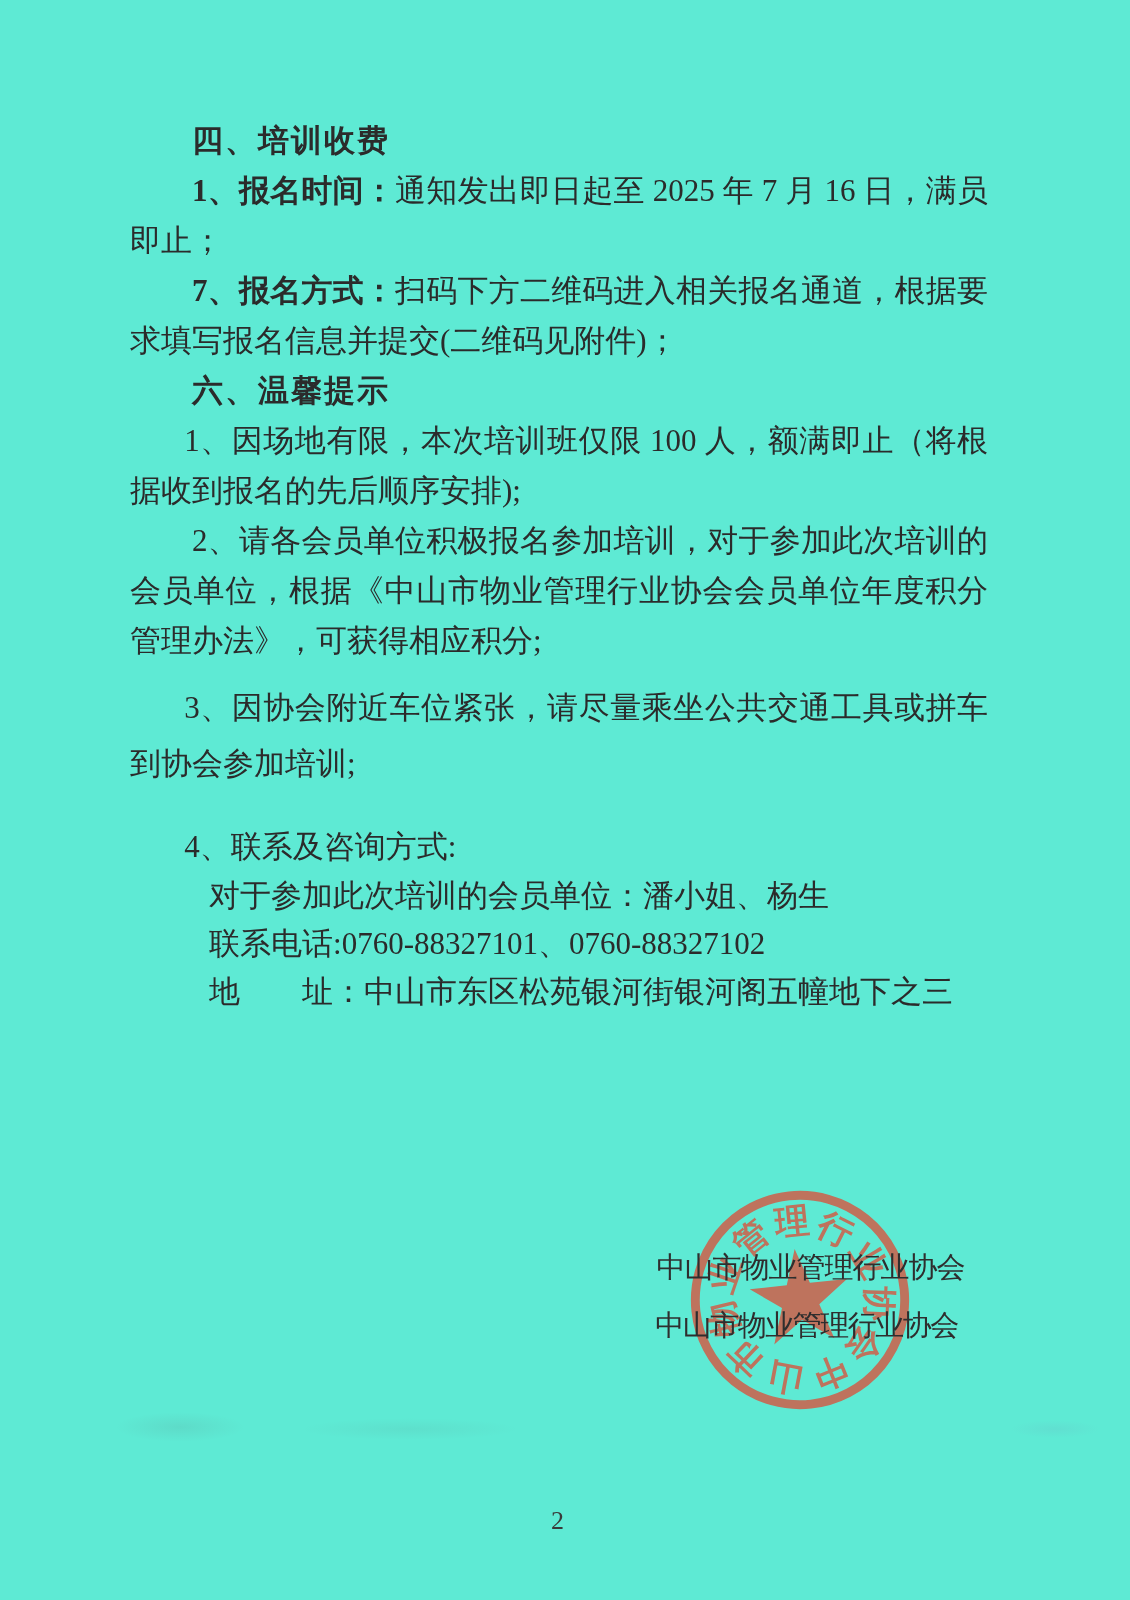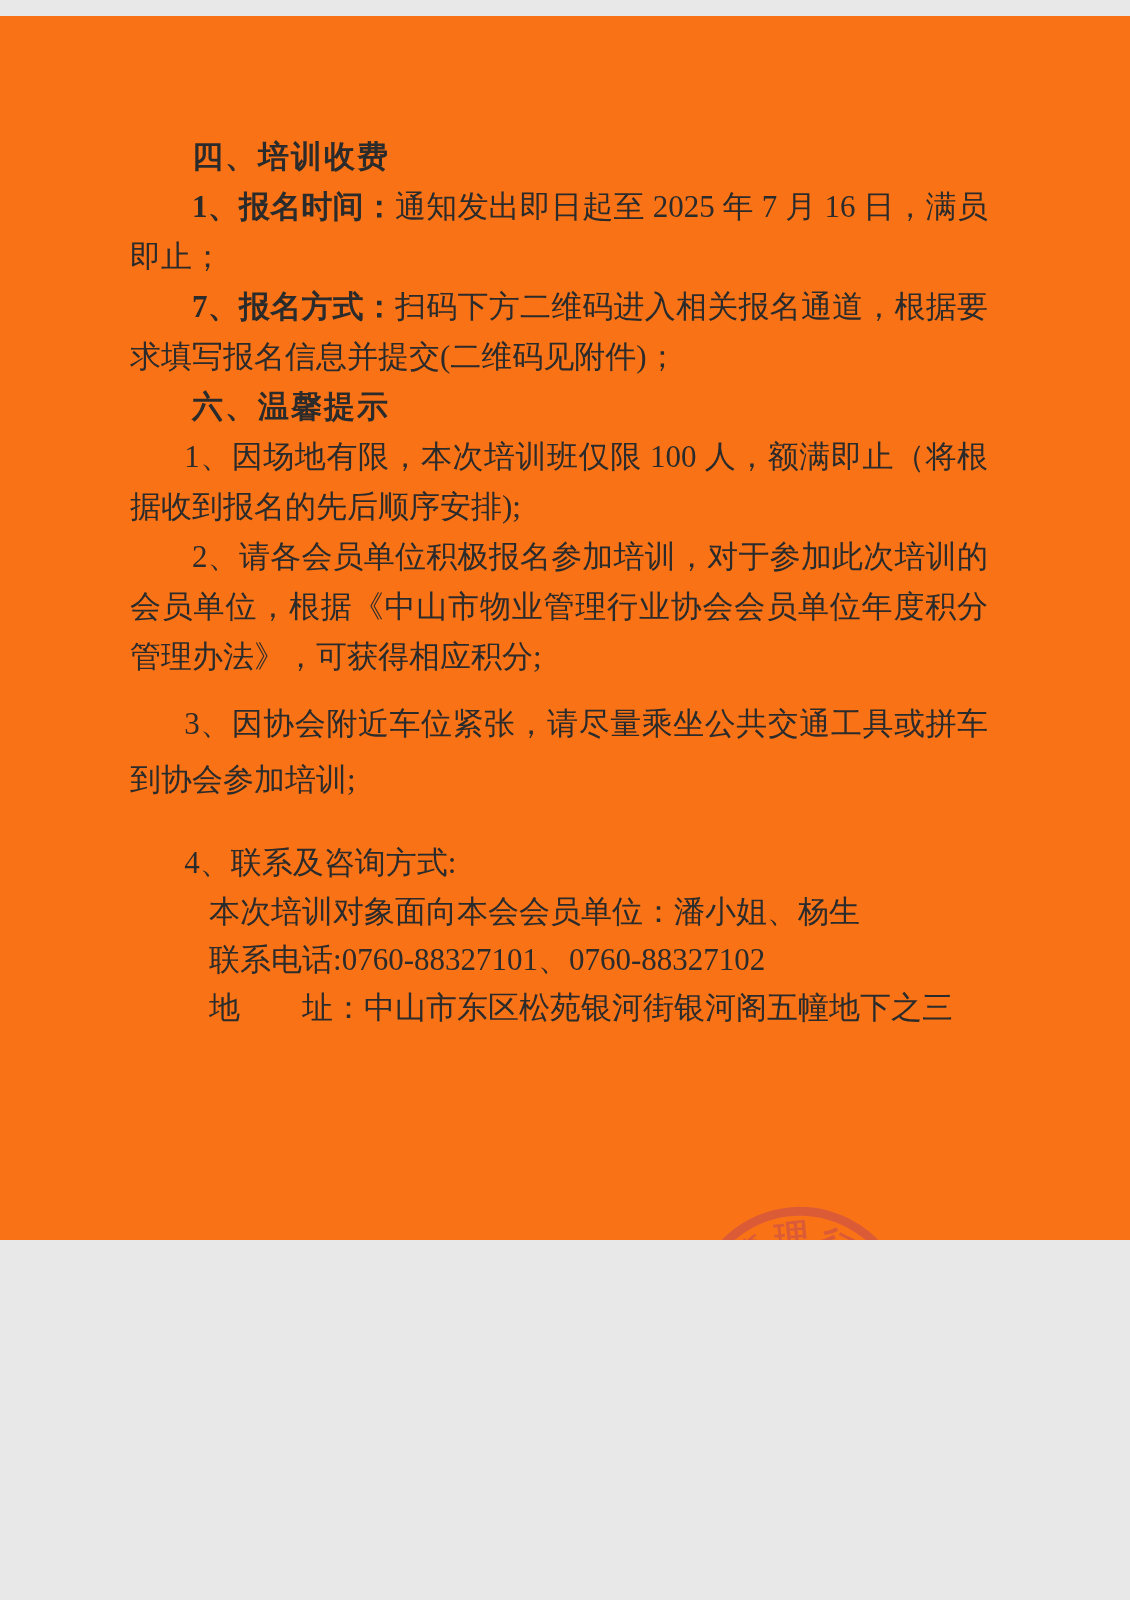--- a/index.html
+++ b/index.html
@@ -1,20 +1,20 @@
 <!DOCTYPE html>
 <html><head>
 <meta charset="utf-8">
 <style>
   html,body { margin:0; padding:0; background:#e8e8e8; }
   .page {
     position:relative;
-    width:1130px; height:1224px;
-    margin:16px auto;
-    background:#f97316;
+    width:1130px; height:1600px;
+    margin:0 auto;
+    background:#5eead4;
     font-family:"Liberation Serif", serif;
     color:#2b2b2b;
     overflow:hidden;
   }
   .content {
     position:absolute;
     left:130px; right:142px; top:116px;
     font-size:31px;
     line-height:50px;
     text-align:justify;
@@ -92,21 +92,21 @@
 
     <p style="text-indent:1.75em;">1、因场地有限，本次培训班仅限 100 人，额满即止（将根据收到报名的先后顺序安排);</p>
 
     <p>2、请各会员单位积极报名参加培训，对于参加此次培训的会员单位，根据《中山市物业管理行业协会会员单位年度积分管理办法》，可获得相应积分;</p>
 
     <p class="item3">3、因协会附近车位紧张，请尽量乘坐公共交通工具或拼车到协会参加培训;</p>
 
     <p class="item4">4、联系及咨询方式:</p>
 
     <div class="contacts">
-      <p>本次培训对象面向本会会员单位：潘小姐、杨生</p>
+      <p>对于参加此次培训的会员单位：潘小姐、杨生</p>
       <p>联系电话:0760-88327101、0760-88327102</p>
       <p>地　　址：中山市东区松苑银河街银河阁五幢地下之三</p>
     </div>
 
   </div>
 
   <svg class="seal" viewBox="0 0 320 320">
     <circle class="seal-ring" cx="160" cy="160" r="106"></circle>
     <polygon class="seal-star" points="160,108 171.8,143.8 209.5,143.9 179,166.2 190.6,202.1 160,180 129.4,202.1 141,166.2 110.5,143.9 148.2,143.8"></polygon>
     <g class="seal-arc">

